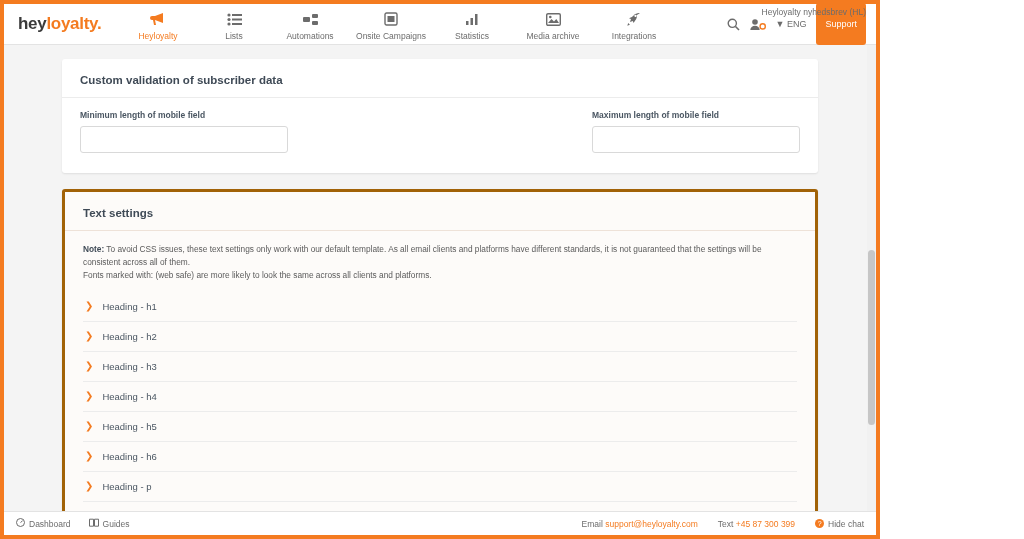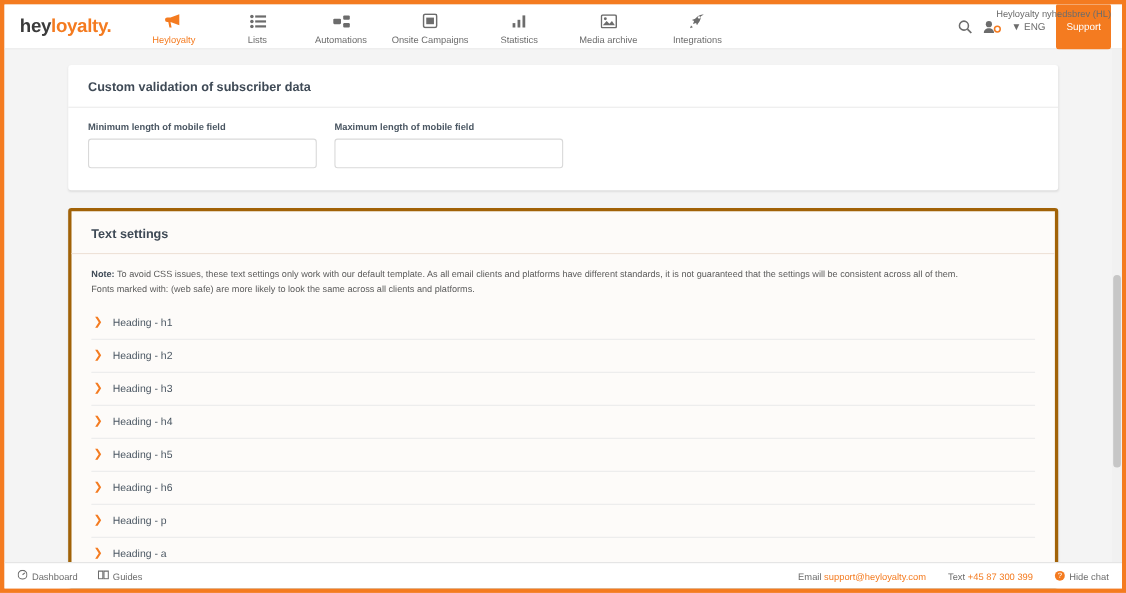--- a/index.html
+++ b/index.html
@@ -5,21 +5,21 @@
   * { box-sizing: border-box; }
   html, body {
     margin: 0; padding: 0;
     width: 1024px; height: 539px;
     background: #ffffff;
     font-family: "Liberation Sans", sans-serif;
     overflow: hidden;
   }
   #page {
     position: relative;
-    width: 1024px; height: 539px;
+    width: 880px; height: 539px;
     background: #f4f4f4;
     border: 4px solid #f47b20;
     overflow: hidden;
   }
   
   .topnav {
     position: absolute; top: 0; left: 0; right: 0; height: 41px;
     background: #ffffff;
     border-bottom: 1px solid #e3e3e3;
     display: flex; align-items: center;
@@ -68,21 +68,21 @@
     border-radius: 3px;
     box-shadow: 0 1px 2px rgba(0,0,0,0.09);
     margin-bottom: 16px;
   }
   .card-title {
     font-size: 11.5px; font-weight: bold; color: #3f4a56;
     padding: 15px 18px 11px 18px;
     border-bottom: 1px solid #ececec;
   }
   .card-body { padding: 12px 18px 20px 18px; }
-  .field-row { display: flex; gap: 16px; }
+  .field-row { display: flex; gap: 16px; justify-content: space-between; }
   .field { width: 208px; }
   .field-label {
     font-size: 8.5px; font-weight: bold; color: #4a5662;
     margin-bottom: 6px;
   }
   .field input {
     width: 100%; height: 27px;
     border: 1px solid #d9d9d9; border-radius: 3px;
     padding: 0 7px; font-size: 10px; color: #333;
     font-family: "Liberation Sans", sans-serif;

